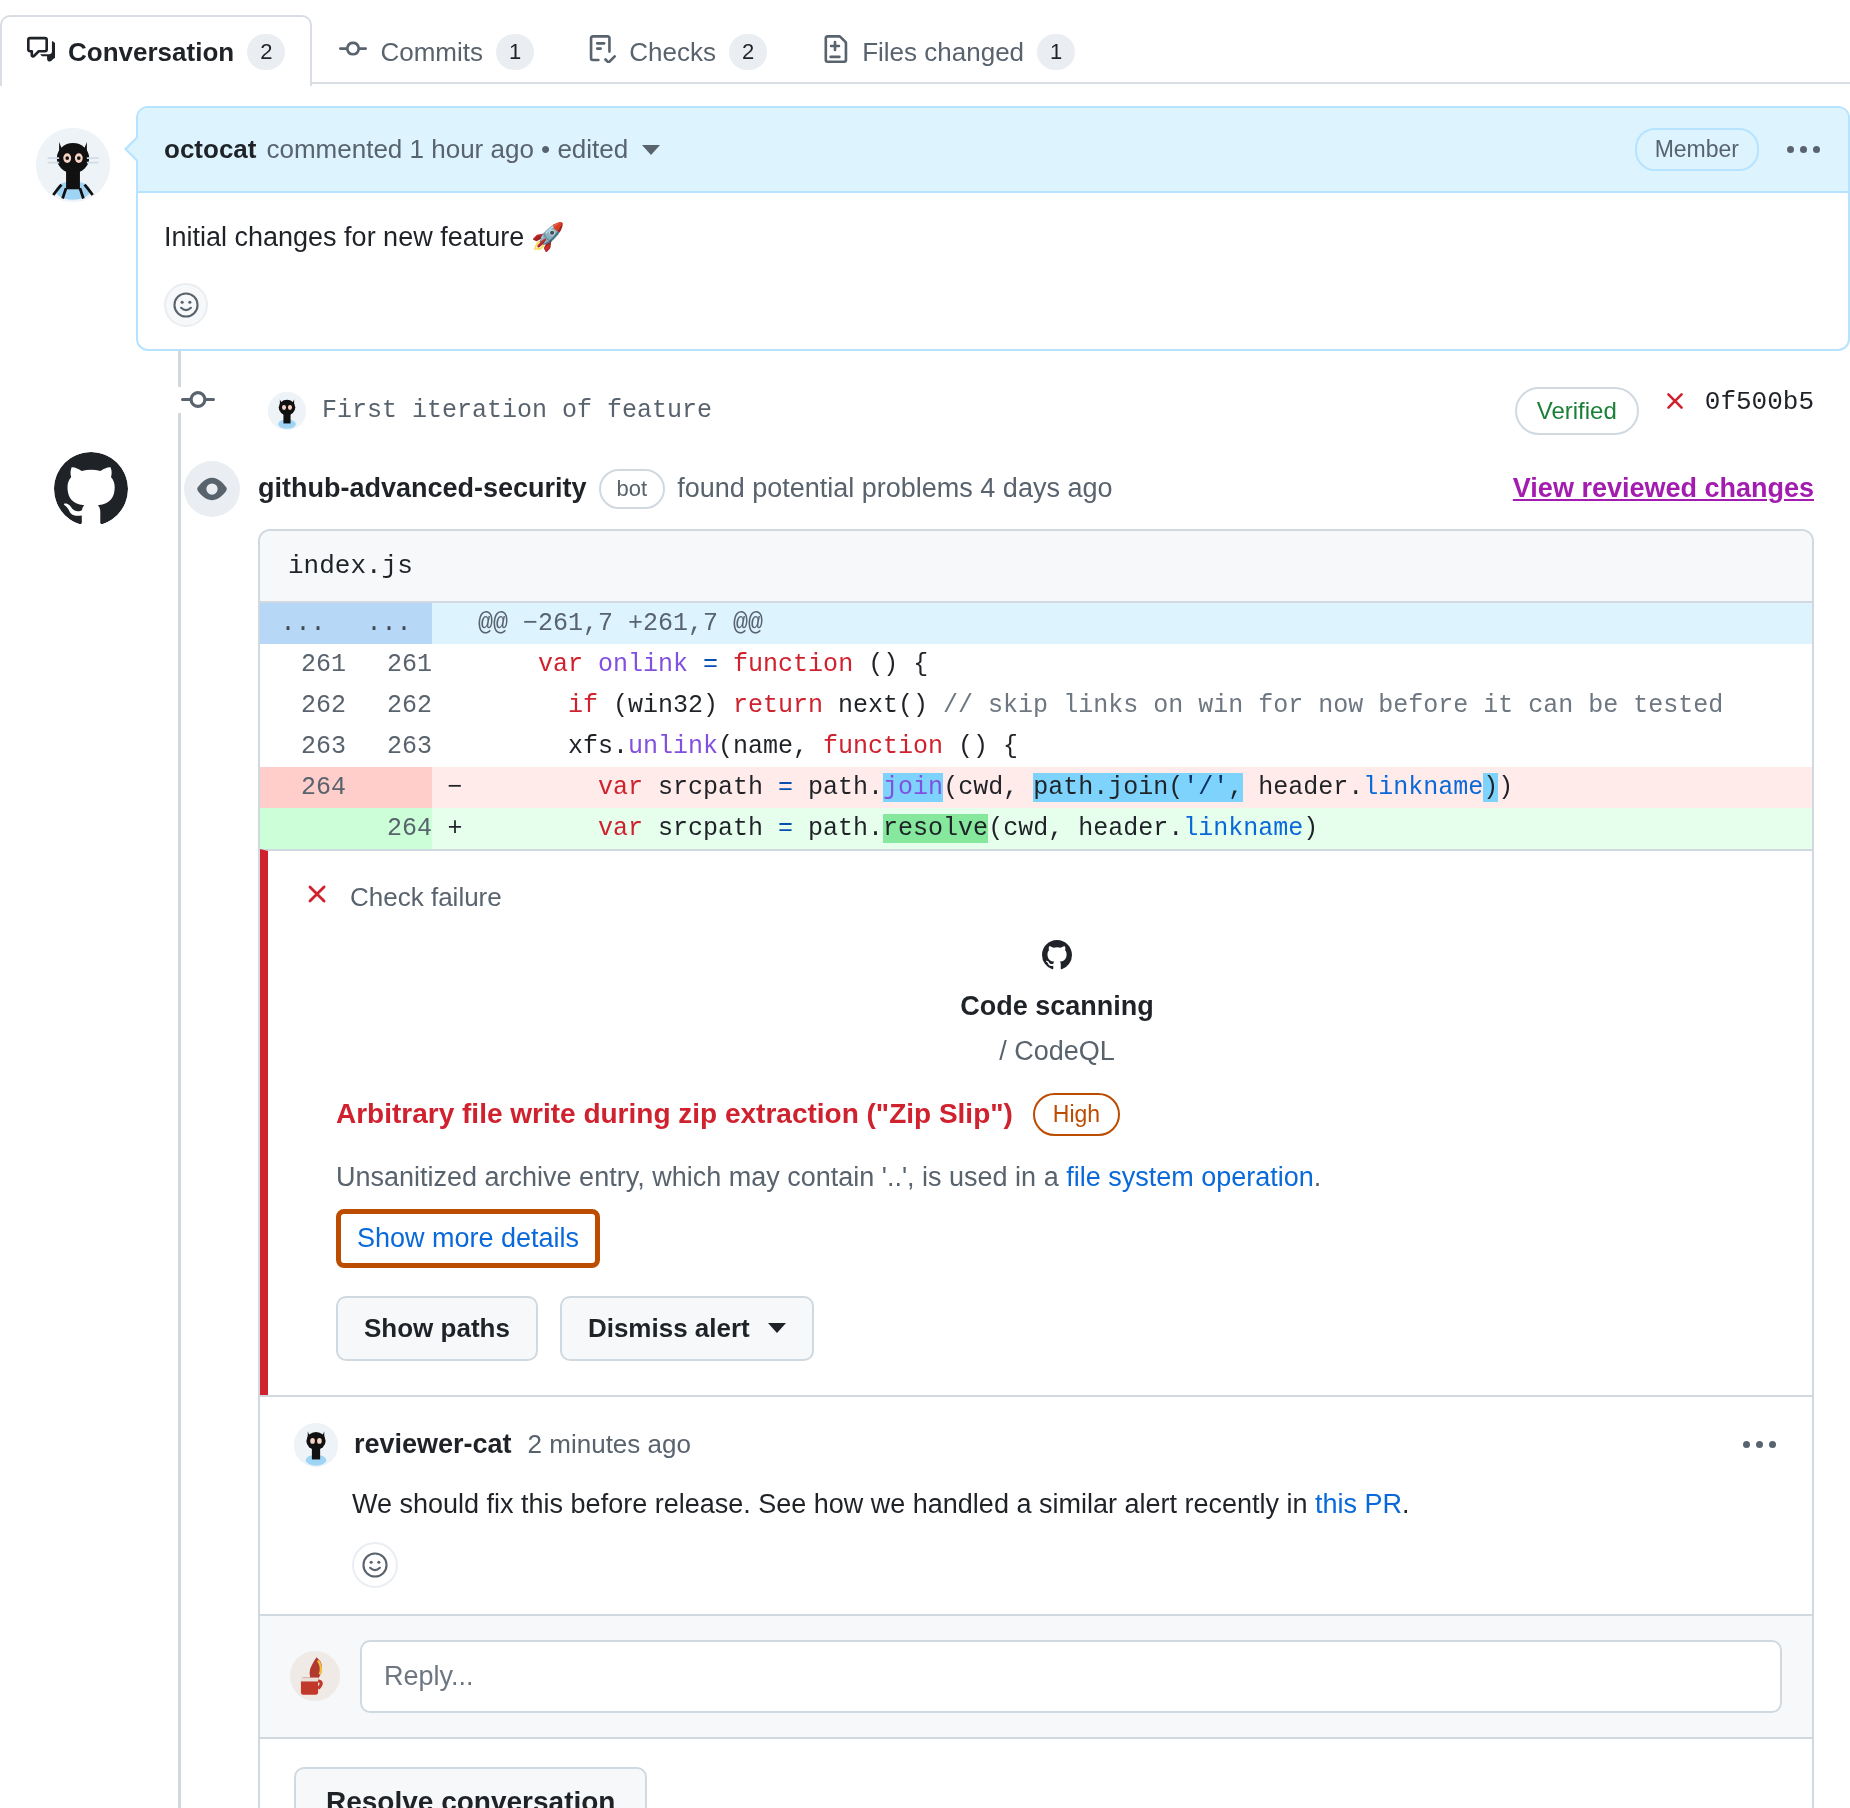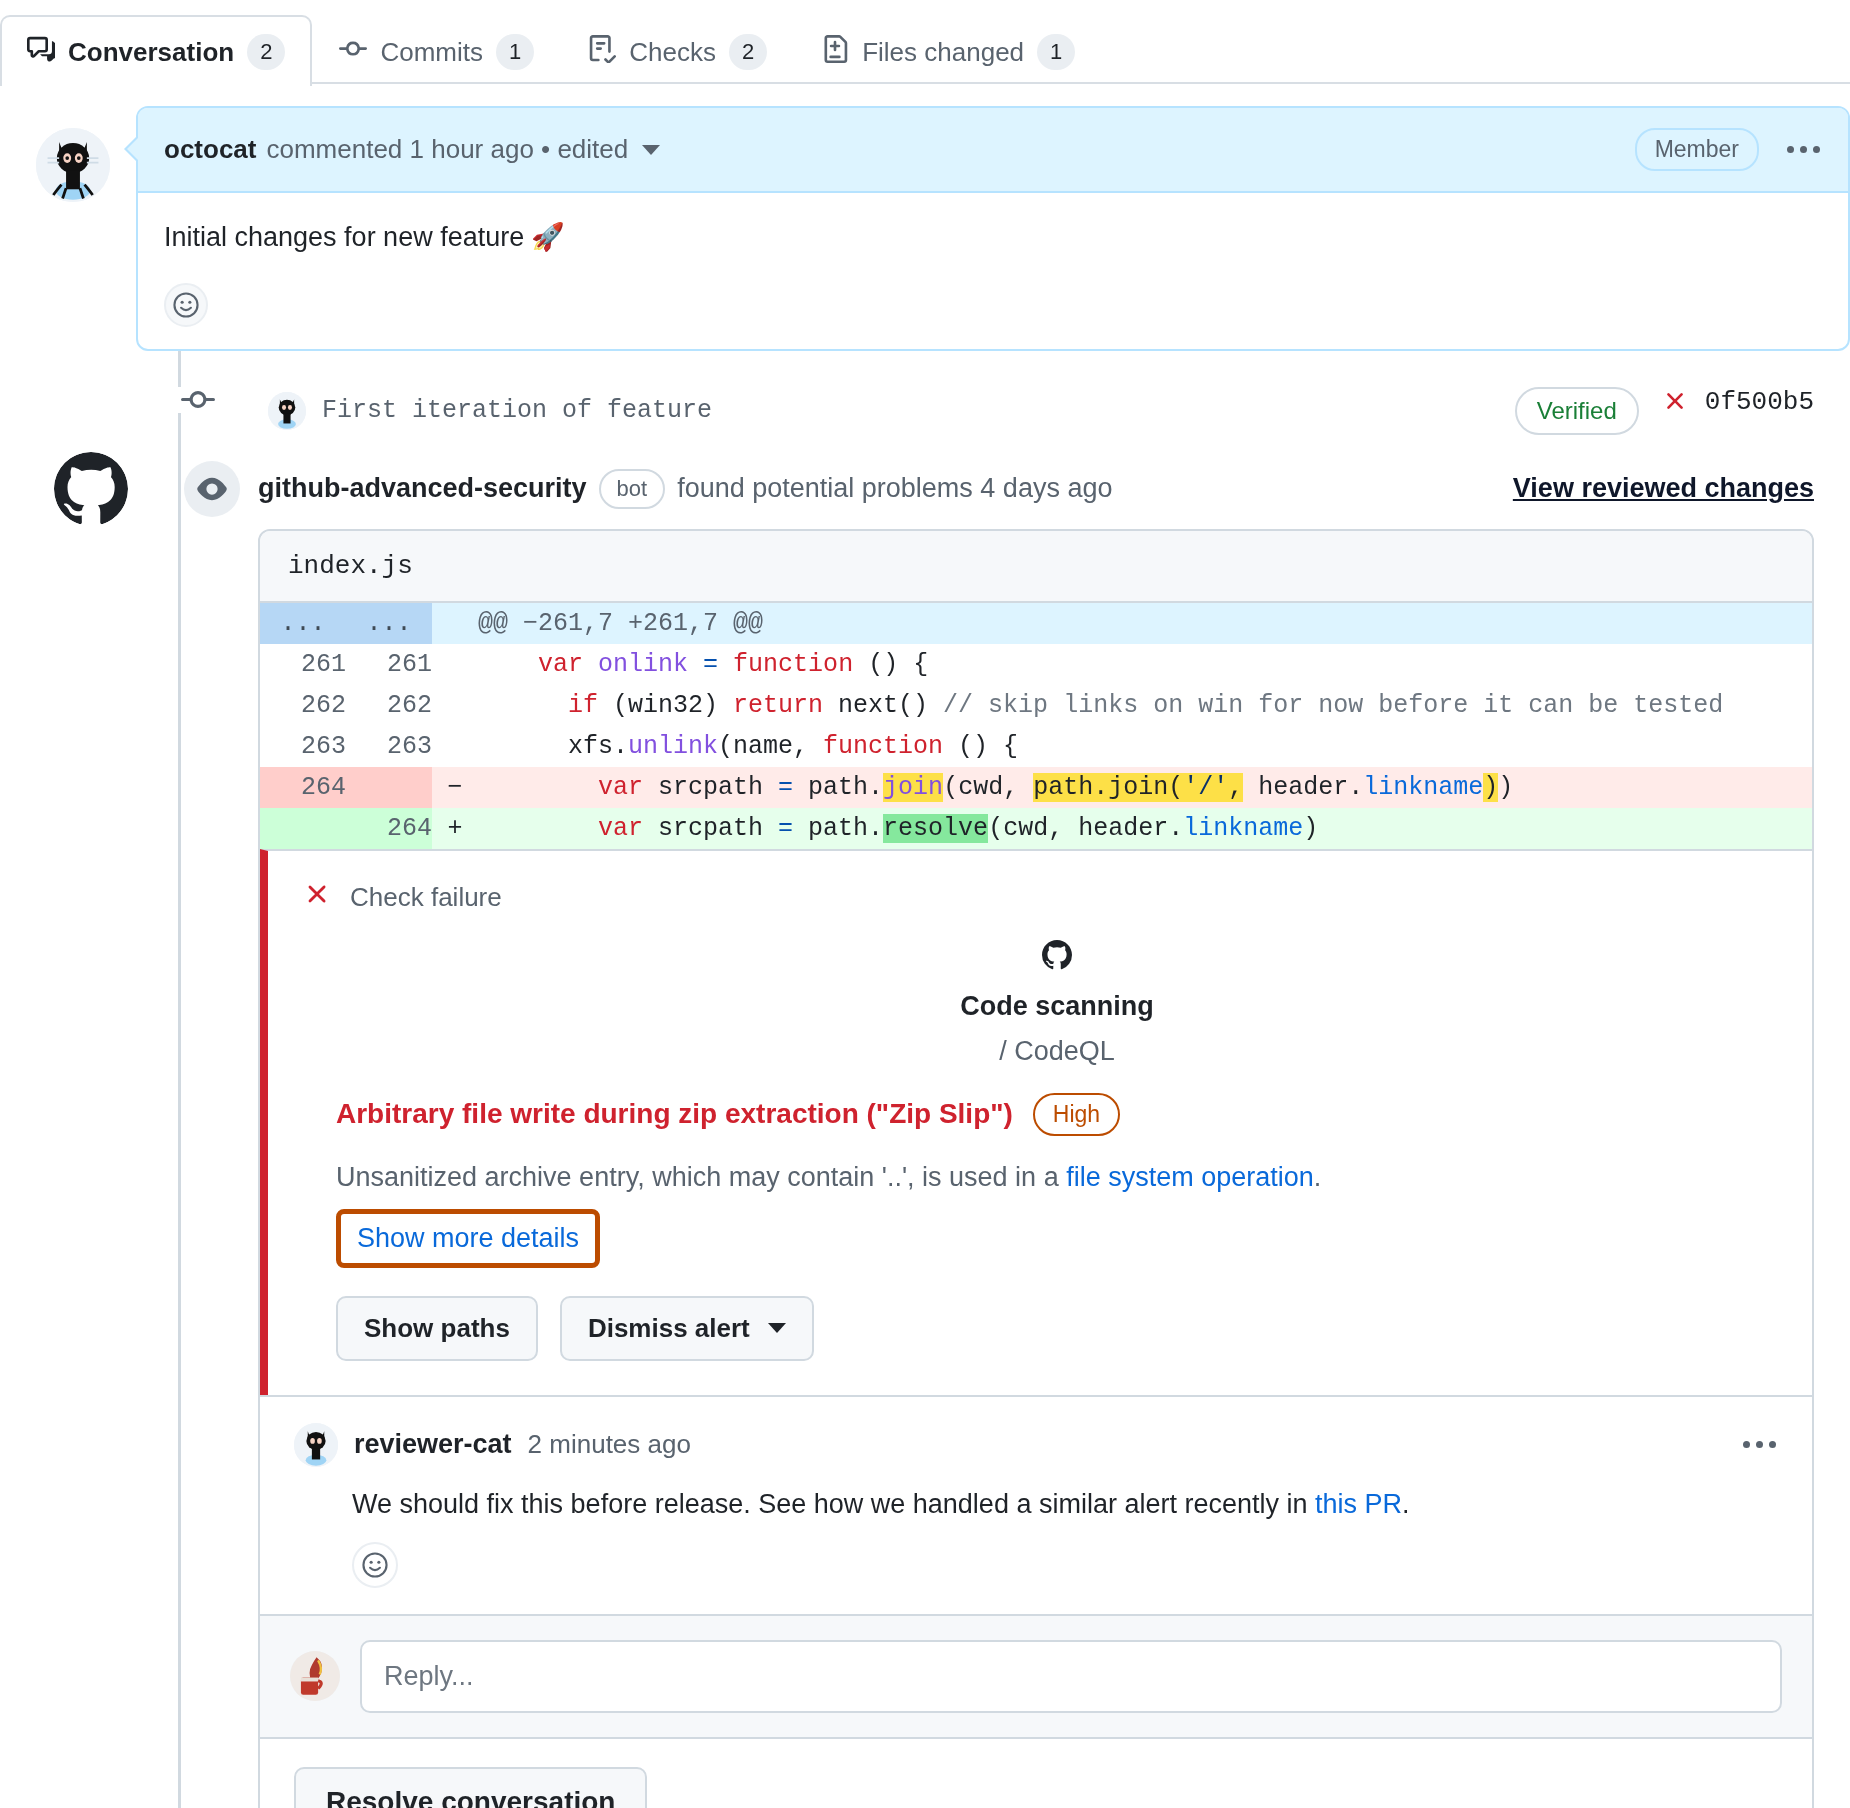--- a/index.html
+++ b/index.html
@@ -203,21 +203,21 @@
   }
   .review-text b { color: #1f2328; }
   .bot-pill {
     border: 2px solid #d1d9e0;
     border-radius: 20px;
     font-size: 22px;
     color: #59636e;
     padding: 5px 16px;
   }
   .link { color: #0969da; text-decoration: none; }
-  .link-bold { color: #0f172a; font-weight: bold; font-size: 27px; }
+  .link-bold { color: #a21caf; font-weight: bold; font-size: 27px; }
 
   
   .diff-card {
     margin-left: 222px;
     margin-right: 36px;
     border: 2px solid #d1d9e0;
     border-radius: 12px;
     overflow: hidden;
     background: #ffffff;
   }
@@ -239,21 +239,21 @@
     user-select: none;
   }
   td.marker { width: 46px; text-align: center; color: #1f2328; }
   td.code { padding-left: 14px; color: #1f2328; }
   tr.hunk td { background: #ddf4ff; color: #59636e; }
   tr.hunk td.ln { background: #b6d7f5; color: #3f4a55; text-align: center; padding-right: 0; }
   tr.del td { background: #ffebe9; }
   tr.del td.ln { background: #ffcecb; }
   tr.add td { background: #e6ffec; }
   tr.add td.ln { background: #ccffd8; }
-  .hl-del { background: #fde047; }
+  .hl-del { background: #7dd3fc; }
   .hl-add { background: #85e89d; }
   .k { color: #cf222e; }
   .fn { color: #8250df; }
   .op { color: #0550ae; }
   .prop { color: #0969da; }
   .cm { color: #6e7781; }
 
   
   .alert-wrap {
     border-top: 2px solid #d1d9e0;

